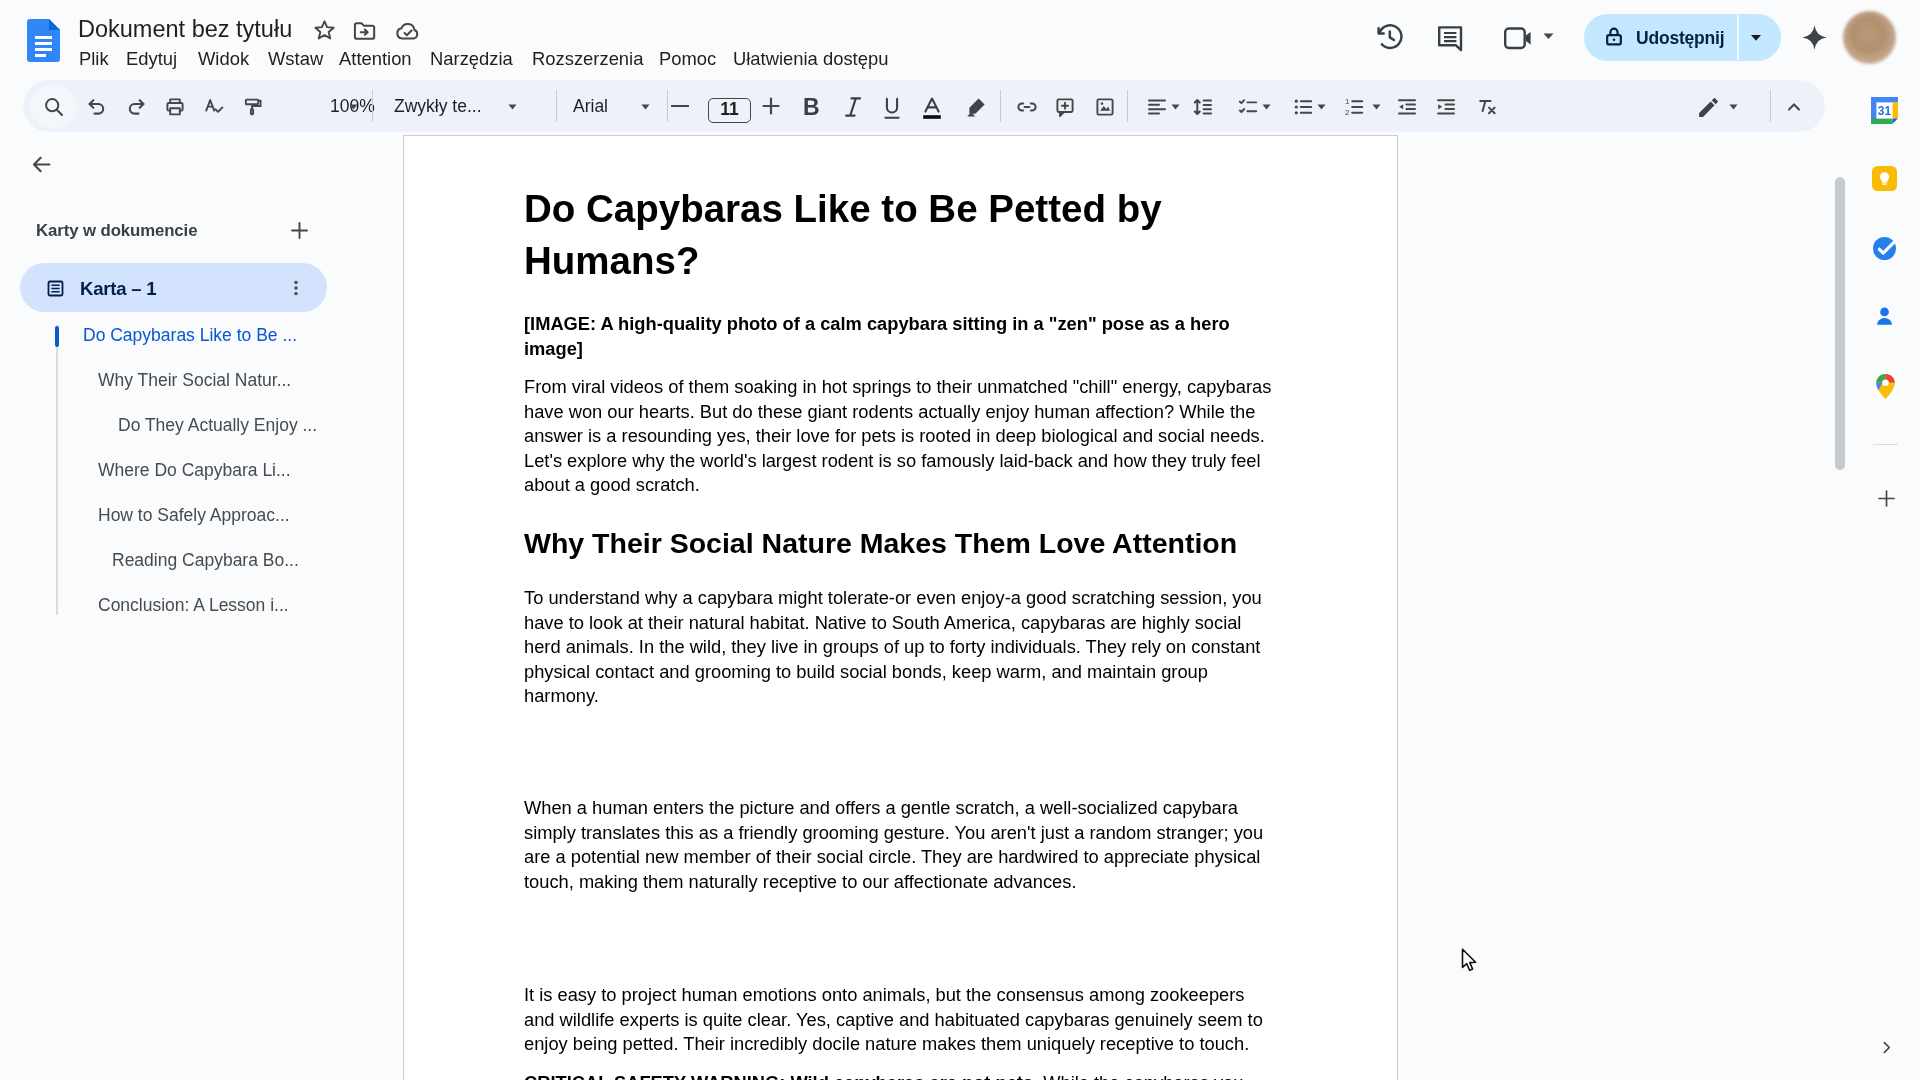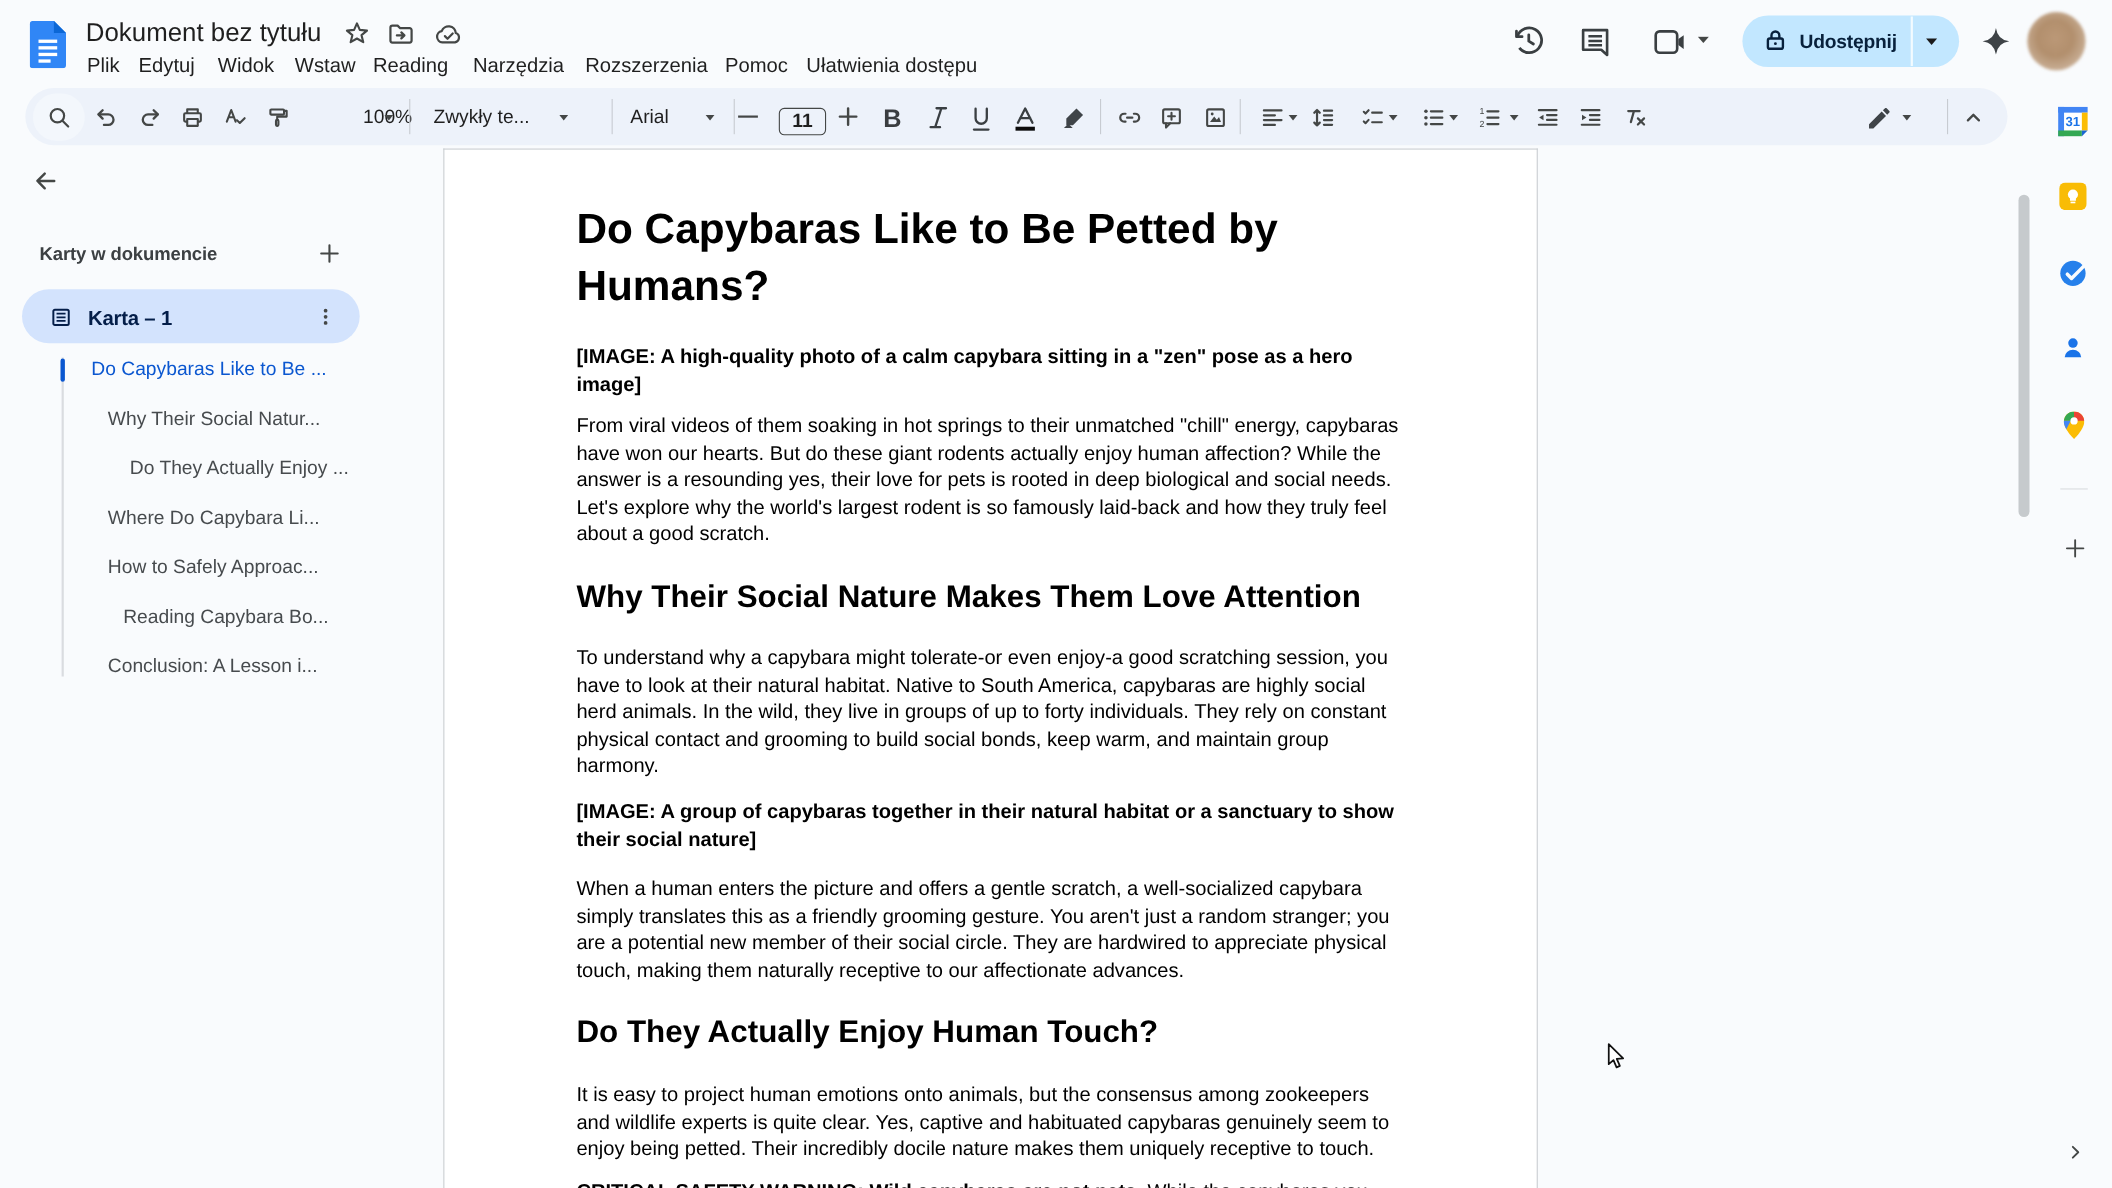--- a/index.html
+++ b/index.html
@@ -40,21 +40,21 @@
   <path d="M7.2 18.2 a4.6 4.6 0 0 1 -0.5 -9.1 a5.9 5.9 0 0 1 11.4 1.6 a3.9 3.9 0 0 1 -0.6 7.5 Z"></path>
   <path d="M9.3 13.2 L11.4 15.3 L15.6 11.1"></path>
 </svg>
 </div>
 
 <div class="abs" style="top:48px; left:0; width:1100px; height:22px; font-size:18.4px; color:#1f1f1f;">
   <span class="abs" style="left:79px;">Plik</span>
   <span class="abs" style="left:126px;">Edytuj</span>
   <span class="abs" style="left:198px;">Widok</span>
   <span class="abs" style="left:268px;">Wstaw</span>
-  <span class="abs" style="left:339px;">Reading</span>
+  <span class="abs" style="left:339px;">Attention</span>
   <span class="abs" style="left:430px;">Narzędzia</span>
   <span class="abs" style="left:532px;">Rozszerzenia</span>
   <span class="abs" style="left:659px;">Pomoc</span>
   <span class="abs" style="left:733px;">Ułatwienia dostępu</span>
 </div>
 
 <div class="abs" style="left:1376px; top:23px;">
 <svg width="28" height="28" viewBox="0 0 28 28" fill="none" stroke="#3a3f42" stroke-width="2.5" stroke-linecap="round" stroke-linejoin="round">
   <path d="M3.4 10.2 A11.3 11.3 0 1 1 5.2 20.5" stroke-linecap="butt"></path>
   <path d="M2.6 5.3 V10.4 H7.7"></path>
@@ -344,23 +344,21 @@
 <div class="abs" style="left:98px; top:505px; font-size:17.5px; color:#474b4e;">How to Safely Approac...</div>
 <div class="abs" style="left:112px; top:550px; font-size:17.5px; color:#474b4e;">Reading Capybara Bo...</div>
 <div class="abs" style="left:98px; top:595px; font-size:17.5px; color:#474b4e;">Conclusion: A Lesson i...</div>
 
 <div class="abs" style="left:403px; top:135px; width:995px; height:946px; background:#ffffff; border:1px solid #c9cdd1; border-bottom:none;">
   <div class="abs" style="left:120px; top:176px; width:760px; font-size:18.3px; line-height:24.5px; font-weight:bold; color:#000;">[IMAGE: A high-quality photo of a calm capybara sitting in a "zen" pose as a hero<br>image]</div>
   <div class="abs" style="left:120px; top:47px; width:760px; font-size:38.5px; line-height:51.7px; font-weight:bold; color:#000;">Do Capybaras Like to Be Petted by Humans?</div>
   <div class="abs" style="left:120px; top:239px; width:760px; font-size:18.3px; line-height:24.5px; color:#000;">From viral videos of them soaking in hot springs to their unmatched "chill" energy, capybaras<br>have won our hearts. But do these giant rodents actually enjoy human affection? While the<br>answer is a resounding yes, their love for pets is rooted in deep biological and social needs.<br>Let's explore why the world's largest rodent is so famously laid-back and how they truly feel<br>about a good scratch.</div>
   <div class="abs" style="left:120px; top:389px; width:760px; font-size:28.5px; line-height:36px; font-weight:bold; color:#000;">Why Their Social Nature Makes Them Love Attention</div>
   <div class="abs" style="left:120px; top:450px; width:760px; font-size:18.3px; line-height:24.5px; color:#000;">To understand why a capybara might tolerate-or even enjoy-a good scratching session, you<br>have to look at their natural habitat. Native to South America, capybaras are highly social<br>herd animals. In the wild, they live in groups of up to forty individuals. They rely on constant<br>physical contact and grooming to build social bonds, keep warm, and maintain group<br>harmony.</div>
-  <div class="abs" style="left:120px; top:590px; width:760px; font-size:18.3px; line-height:24.5px; font-weight:bold; color:#000;">[IMAGE: A group of capybaras together in their natural habitat or a sanctuary to show<br>their social nature]</div>
   <div class="abs" style="left:120px; top:660px; width:760px; font-size:18.3px; line-height:24.5px; color:#000;">When a human enters the picture and offers a gentle scratch, a well-socialized capybara<br>simply translates this as a friendly grooming gesture. You aren't just a random stranger; you<br>are a potential new member of their social circle. They are hardwired to appreciate physical<br>touch, making them naturally receptive to our affectionate advances.</div>
-  <div class="abs" style="left:120px; top:783.5px; width:760px; font-size:28.5px; line-height:36px; font-weight:bold; color:#000;">Do They Actually Enjoy Human Touch?</div>
   <div class="abs" style="left:120px; top:847px; width:760px; font-size:18.3px; line-height:24.5px; color:#000;">It is easy to project human emotions onto animals, but the consensus among zookeepers<br>and wildlife experts is quite clear. Yes, captive and habituated capybaras genuinely seem to<br>enjoy being petted. Their incredibly docile nature makes them uniquely receptive to touch.</div>
   <div class="abs" style="left:120px; top:934.5px; width:760px; font-size:18.3px; line-height:24.5px; color:#000;"><b>CRITICAL SAFETY WARNING: Wild capybaras are not pets.</b> While the capybaras you</div>
 </div>
 
 <div class="abs" style="left:1835px; top:177px; width:10px; height:293px; background:#c6cacd; border-radius:5px;"></div>
 
 <div class="abs" style="left:1871px; top:97px;">
 <svg width="27" height="27" viewBox="0 0 26 26">
   <rect x="0" y="0" width="26" height="26" fill="#fff"></rect>
   <rect x="0" y="0" width="26" height="5.2" fill="#4285f4"></rect>

